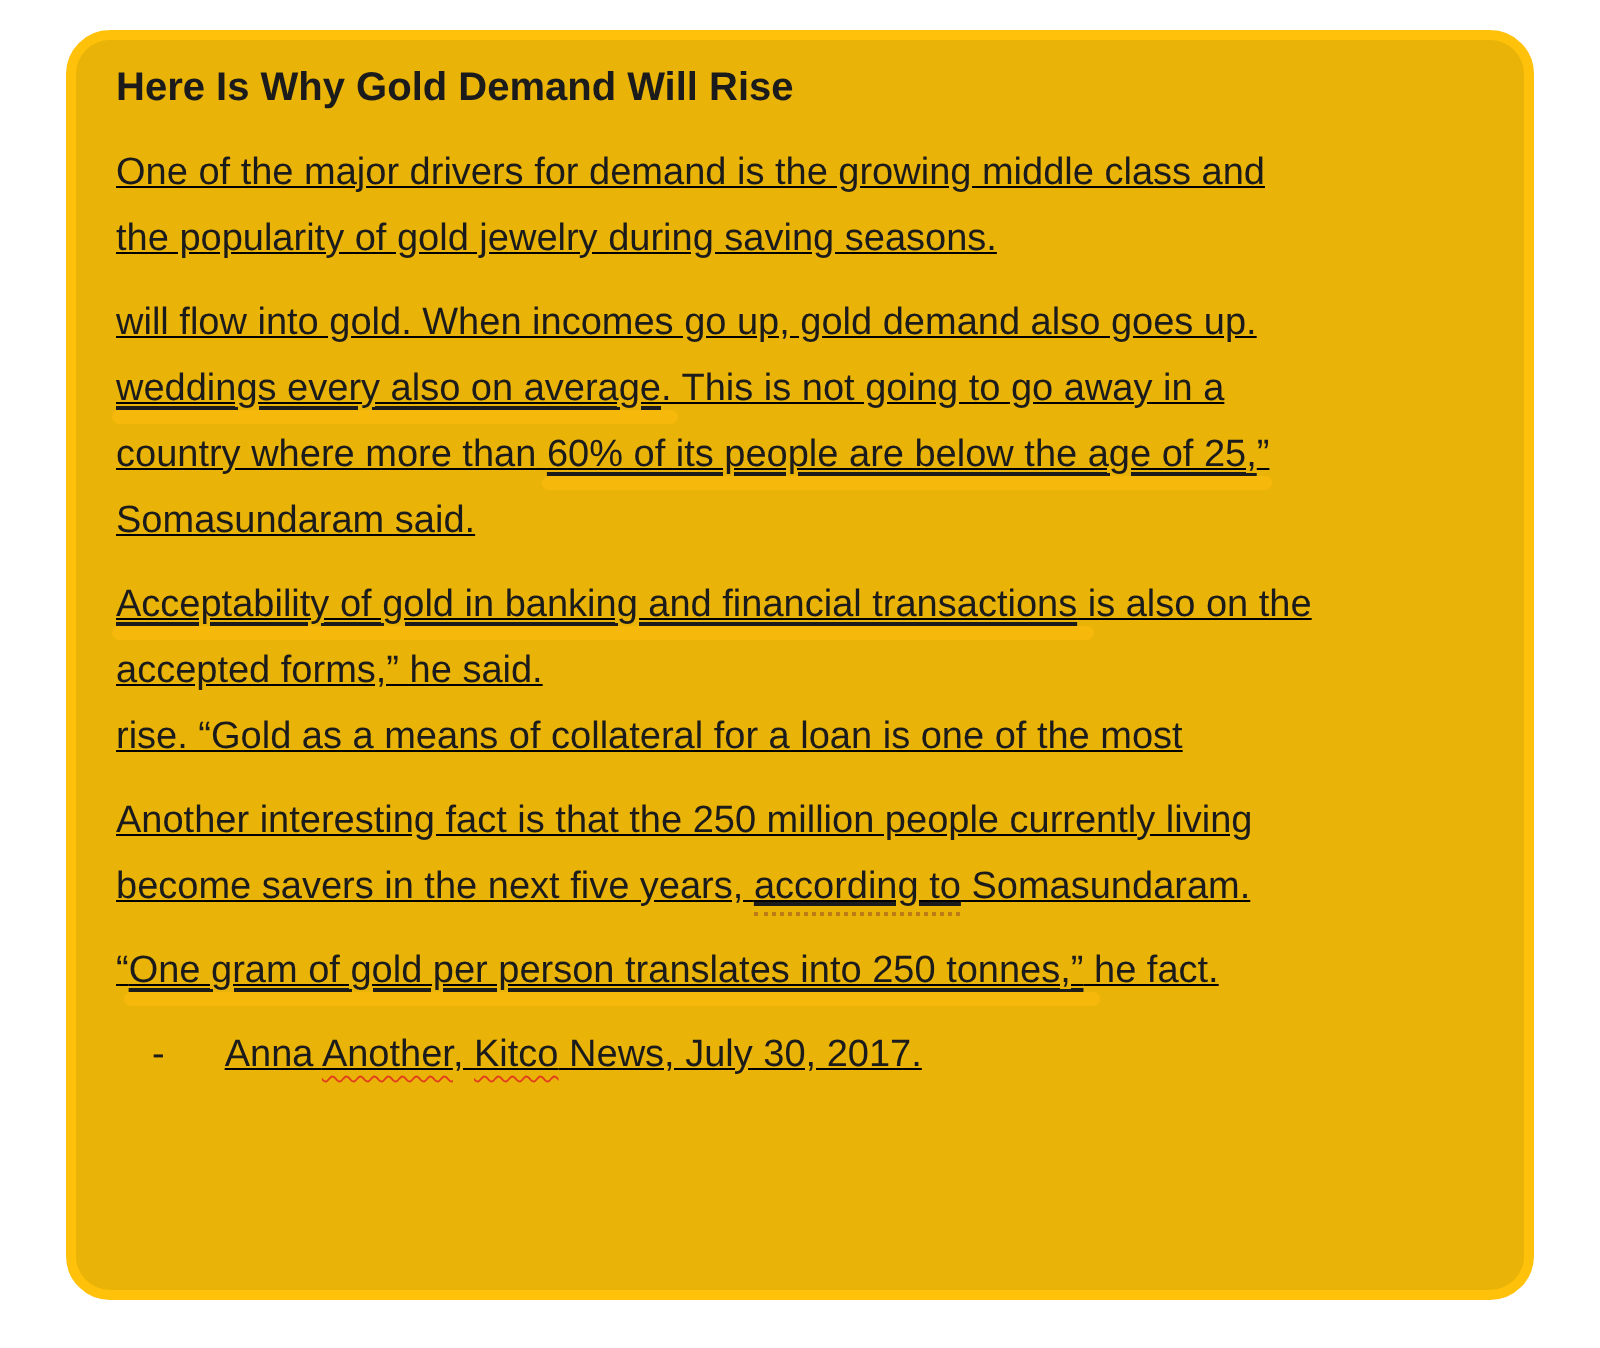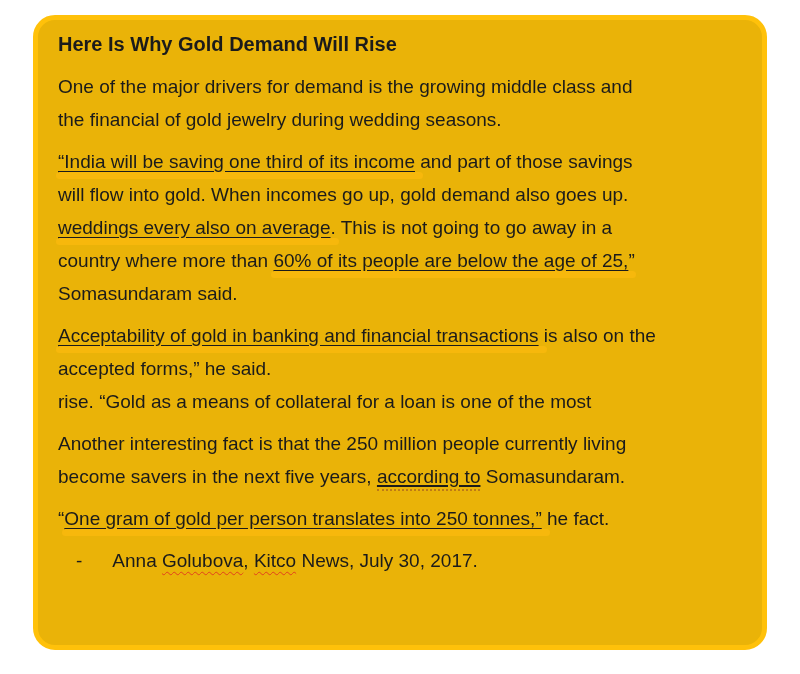--- a/index.html
+++ b/index.html
@@ -31,20 +31,21 @@
   .doc-title {
     font-size: 20px;
     line-height: 33px;
     font-weight: bold;
     color: var(--text, #1b1b1b);
     margin: 0 0 9px 0;
     white-space: nowrap;
   }
   .para {
     margin: 0 0 9px 0;
+    text-decoration: underline;
   }
   .para:last-child { margin-bottom: 0; }
   .line {
     font-size: 19px;
     line-height: 33px;
     color: var(--text, #1b1b1b);
     white-space: nowrap;
   }
   .attribution .line {
     padding-left: 18px;
@@ -97,39 +98,38 @@
 </style>
 </head>
 <body>
 
 <div class="stage">
   <div class="card">
     <div class="doc-title">Here Is Why Gold Demand Will Rise</div>
     <div>
         <div class="para">
           <div class="line"><span>One of the major drivers for demand is the growing middle class and</span></div>
-          <div class="line"><span>the financial of gold jewelry during wedding seasons.</span></div>
+          <div class="line"><span>the popularity of gold jewelry during saving seasons.</span></div>
         </div>
         <div class="para">
-          <div class="line"><span class="hl">“India will be saving one third of its income</span><span> and part of those savings</span></div>
           <div class="line"><span>will flow into gold. When incomes go up, gold demand also goes up.</span></div>
           <div class="line"><span class="hl">weddings every also on average</span><span>. This is not going to go away in a</span></div>
           <div class="line"><span>country where more than </span><span class="hl">60% of its people are below the age of 25,</span><span>”</span></div>
           <div class="line"><span>Somasundaram said.</span></div>
         </div>
         <div class="para">
           <div class="line"><span class="hl">Acceptability of gold in banking and financial transactions</span><span> is also on the</span></div>
           <div class="line"><span>accepted forms,” he said.</span></div>
           <div class="line"><span>rise. “Gold as a means of collateral for a loan is one of the most</span></div>
         </div>
         <div class="para">
           <div class="line"><span>Another interesting fact is that the 250 million people currently living</span></div>
           <div class="line"><span>become savers in the next five years, </span><span class="gram">according to</span><span> Somasundaram.</span></div>
         </div>
         <div class="para">
           <div class="line"><span>“</span><span class="hl">One gram of gold per person translates into 250 tonnes,”</span><span> he fact.</span></div>
         </div>
         <div class="para attribution">
-          <div class="line"><span class="dash">-</span><span>Anna </span><span class="spell">Golubova</span><span>, </span><span class="spell">Kitco</span><span> News, July 30, 2017.</span></div>
+          <div class="line"><span class="dash">-</span><span>Anna </span><span class="spell">Another</span><span>, </span><span class="spell">Kitco</span><span> News, July 30, 2017.</span></div>
         </div>
       </div>
   </div>
 </div>
 
 </body></html>

